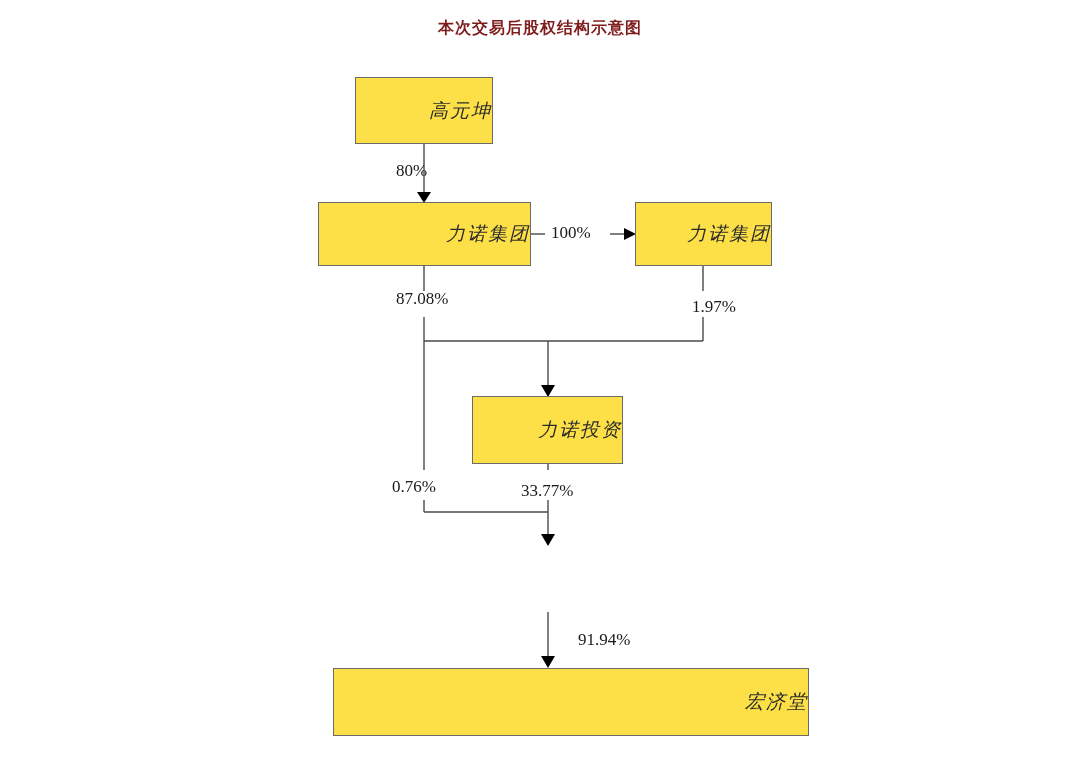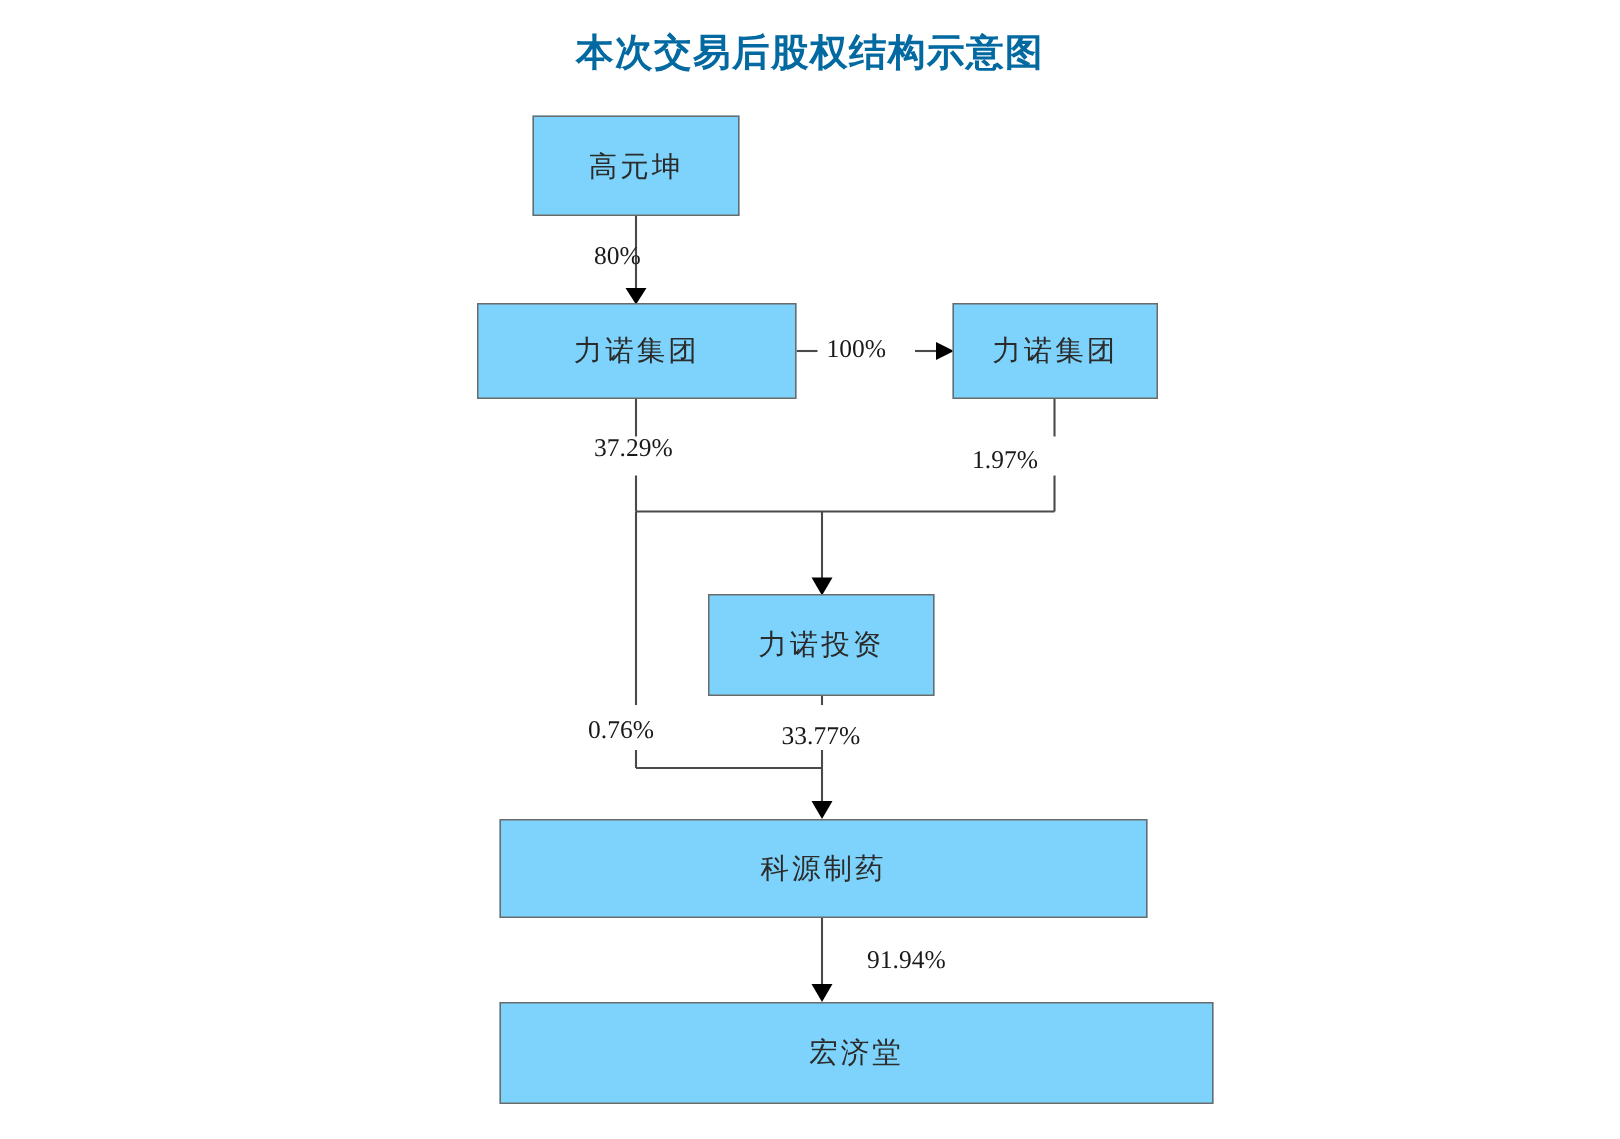--- a/index.html
+++ b/index.html
@@ -20,33 +20,34 @@
     left: 0; top: 0;
     width: 1080px;
     height: 759px;
   }
   .chart-title {
     position: absolute;
     left: 0;
     top: 18px;
     width: 1080px;
     text-align: center;
-    font-size: 25px;
+    font-size: 16px;
     font-weight: bold;
     letter-spacing: 1px;
-    color: #0369a1;
+    color: #7f1d1d;
   }
   .node-box {
     position: absolute;
     box-sizing: border-box;
     border: 1.3px solid #6b6b6b;
-    background: #7dd3fc;
+    background: #fde047;
     display: flex;
     align-items: center;
-    justify-content: center;
+    justify-content: flex-end;
+    font-style: italic;
   }
   .node-label {
     font-size: 19px;
     letter-spacing: 2px;
     color: #2b2b2b;
     white-space: nowrap;
   }
   .edge-label {
     position: absolute;
     font-size: 17px;
@@ -120,35 +121,32 @@
   </div>
 
   <div class="node-box" style="left:635px; top:202px; width:137px; height:64px;">
     <span class="node-label">力诺集团</span>
   </div>
 
   <div class="node-box" style="left:472px; top:396px; width:151px; height:68px;">
     <span class="node-label">力诺投资</span>
   </div>
 
-  <div class="node-box" style="left:333px; top:546px; width:432px; height:66px;">
-    <span class="node-label">科源制药</span>
-  </div>
 
   <div class="node-box" style="left:333px; top:668px; width:476px; height:68px;">
     <span class="node-label">宏济堂</span>
   </div>
 
   <div class="edge-label" style="left:396px; top:161px;">80%</div>
 
   <div class="edge-label" style="left:551px; top:223px;">100%</div>
 
-  <div class="edge-label" style="left:396px; top:289px;">37.29%</div>
+  <div class="edge-label" style="left:396px; top:289px;">87.08%</div>
 
-  <div class="edge-label" style="left:648px; top:297px;">1.97%</div>
+  <div class="edge-label" style="left:692px; top:297px;">1.97%</div>
 
   <div class="edge-label" style="left:392px; top:477px;">0.76%</div>
 
   <div class="edge-label" style="left:521px; top:481px;">33.77%</div>
 
   <div class="edge-label" style="left:578px; top:630px;">91.94%</div>
 
 </div>
 
 </body></html>

